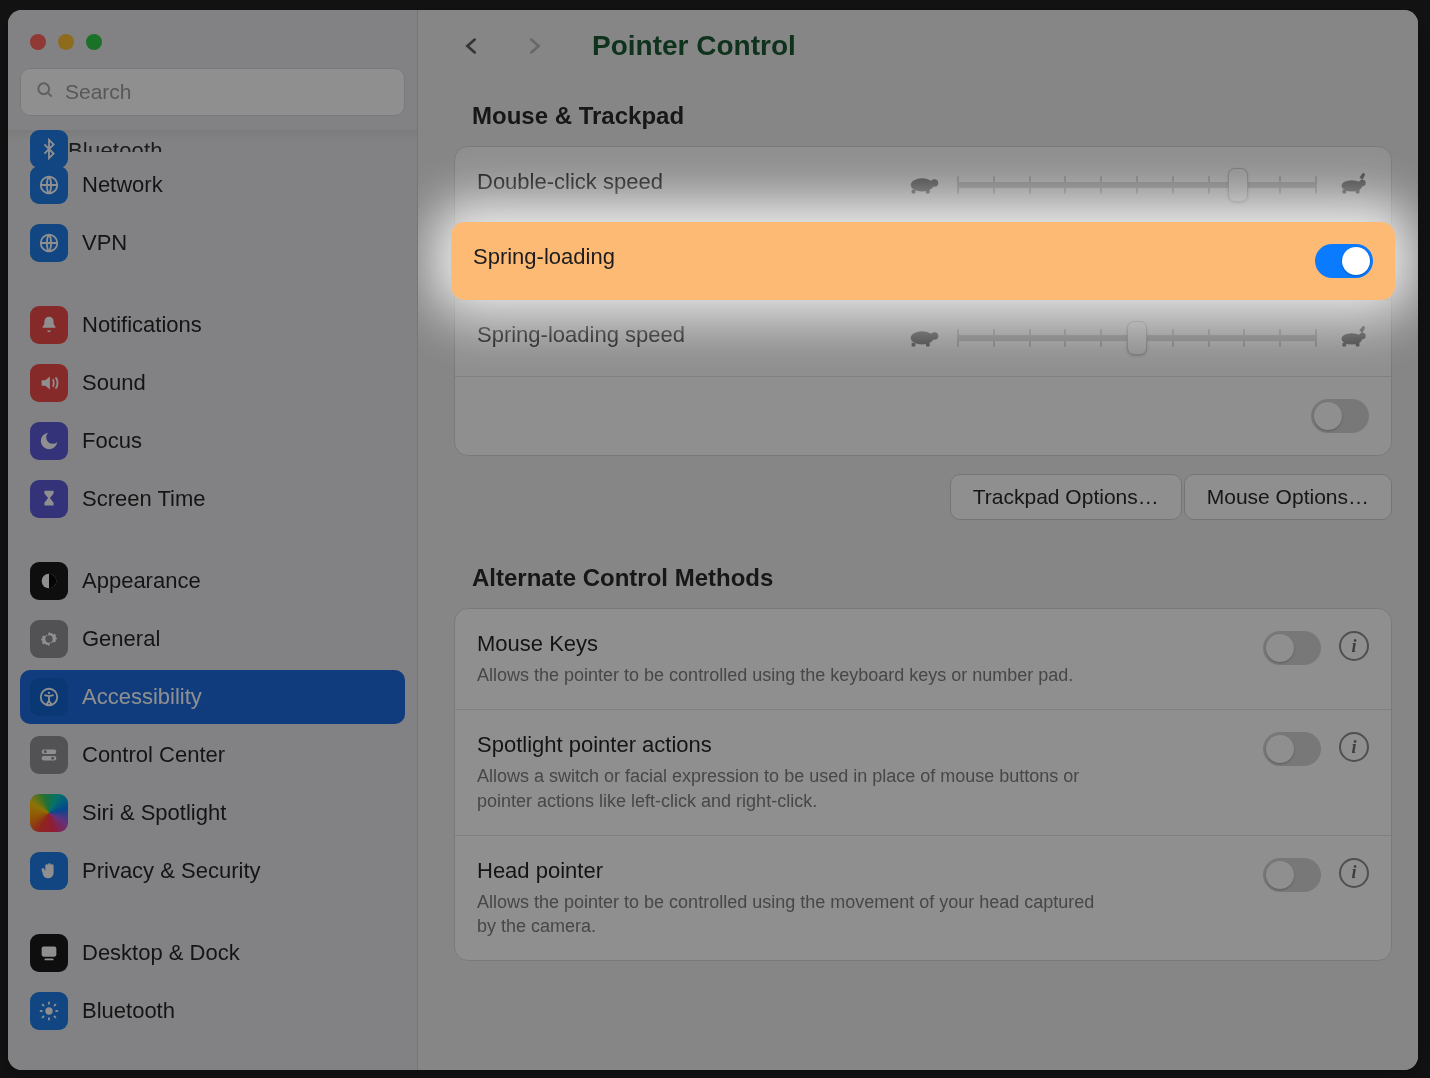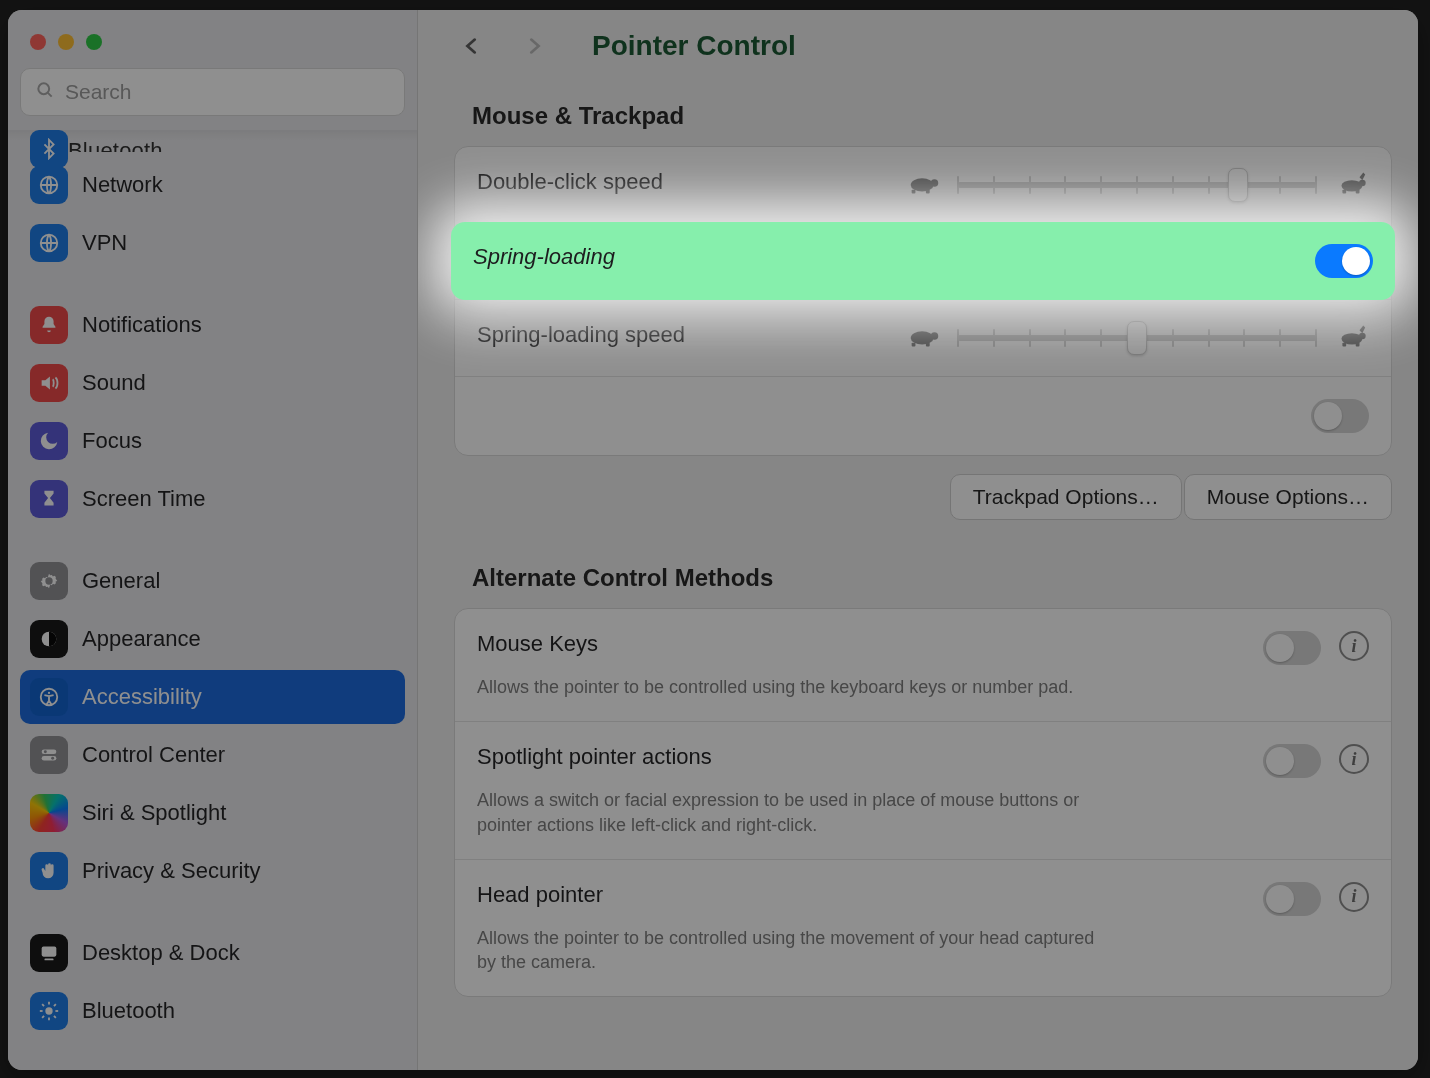--- a/index.html
+++ b/index.html
@@ -98,30 +98,30 @@
   .card{
     background:#fff; border:1px solid #d9d9d9; border-radius:14px;
     margin: 0 6px 18px 0; overflow: visible;
   }
   .row{
     display:flex; align-items:flex-start; gap:18px; padding: 22px 22px;
     border-top:1px solid #e3e3e3;
   }
   .row:first-child{ border-top:none; }
   .row .lbl{ font-size:22px; color:#1d1d1f; flex:0 0 auto; }
-  .row .lbl-wrap{ display:flex; flex-direction:column; gap:18px; flex:1 1 auto; padding-right:10px;}
+  .row .lbl-wrap{ display:flex; flex-direction:column; gap:6px; flex:1 1 auto; padding-right:10px;}
   .row .sub{ font-size:18px; color:#7a7a7a; line-height:1.35; max-width:620px;}
   .row .grow{ flex:1 1 auto; }
 
   
   .row.highlight {
     position: relative; z-index: 100;
-    background:#86efac; border-radius:14px;
+    background:#fdba74; border-radius:14px;
     box-shadow: 0 0 50px 18px rgba(255,255,255,0.9), 0 12px 30px rgba(0,0,0,.25);
-    margin: -1px -4px; border-top:none;font-style:italic;
+    margin: -1px -4px; border-top:none;
   }
 
   
   .slider{
     display:flex; align-items:center; gap:14px; flex:1 1 auto; justify-content:flex-end;
   }
   .slider .track{
     position:relative; width:360px; height:6px; background:#cfcfcf; border-radius:3px;
   }
   .slider .ticks{ position:absolute; inset:-6px 0; display:flex; justify-content:space-between;}
@@ -250,36 +250,36 @@
           <svg viewBox="0 0 24 24" fill="#fff">
               <path d="M7 3h10v3l-4 5 4 5v3H7v-3l4-5-4-5V3z"></path>
             </svg>
         </span>
         <span>Screen Time</span>
       </div>
 
       <hr class="grp">
 
       <div class="item">
-        <span class="icn bg-gray">
-          <svg viewBox="0 0 24 24" fill="#fff">
-              <path d="M12 8a4 4 0 1 0 0 8 4 4 0 0 0 0-8zm9 4-1.8.6.3 1.9-1.5 1.2-1.8-.8-1 1.6-1.9-.3L12 20l-1.3-1.8-1.9.3-1-1.6-1.8.8-1.5-1.2.3-1.9L3 12l1.8-.6-.3-1.9 1.5-1.2 1.8.8 1-1.6 1.9.3L12 4l1.3 1.8 1.9-.3 1 1.6 1.8-.8 1.5 1.2-.3 1.9L21 12z"></path>
-            </svg>
-        </span>
-        <span>General</span>
-      </div>
-
-      <div class="item">
         <span class="icn bg-black">
           <svg viewBox="0 0 24 24" fill="#fff">
               <circle cx="12" cy="12" r="8"></circle>
               <path d="M12 4a8 8 0 0 1 0 16z" fill="#000"></path>
             </svg>
         </span>
         <span>Appearance</span>
+      </div>
+
+      <div class="item">
+        <span class="icn bg-gray">
+          <svg viewBox="0 0 24 24" fill="#fff">
+              <path d="M12 8a4 4 0 1 0 0 8 4 4 0 0 0 0-8zm9 4-1.8.6.3 1.9-1.5 1.2-1.8-.8-1 1.6-1.9-.3L12 20l-1.3-1.8-1.9.3-1-1.6-1.8.8-1.5-1.2.3-1.9L3 12l1.8-.6-.3-1.9 1.5-1.2 1.8.8 1-1.6 1.9.3L12 4l1.3 1.8 1.9-.3 1 1.6 1.8-.8 1.5 1.2-.3 1.9L21 12z"></path>
+            </svg>
+        </span>
+        <span>General</span>
       </div>
 
       <div class="item selected">
         <span class="icn bg-dblue">
           <svg viewBox="0 0 24 24" fill="none" stroke="#fff" stroke-width="2">
               <circle cx="12" cy="12" r="9"></circle>
               <circle cx="12" cy="7.5" r="1.2" fill="#fff" stroke="none"></circle>
               <path d="M7 10l5 1 5-1M12 11v5m0 0-2.5 4M12 16l2.5 4"></path>
             </svg>
         </span>

